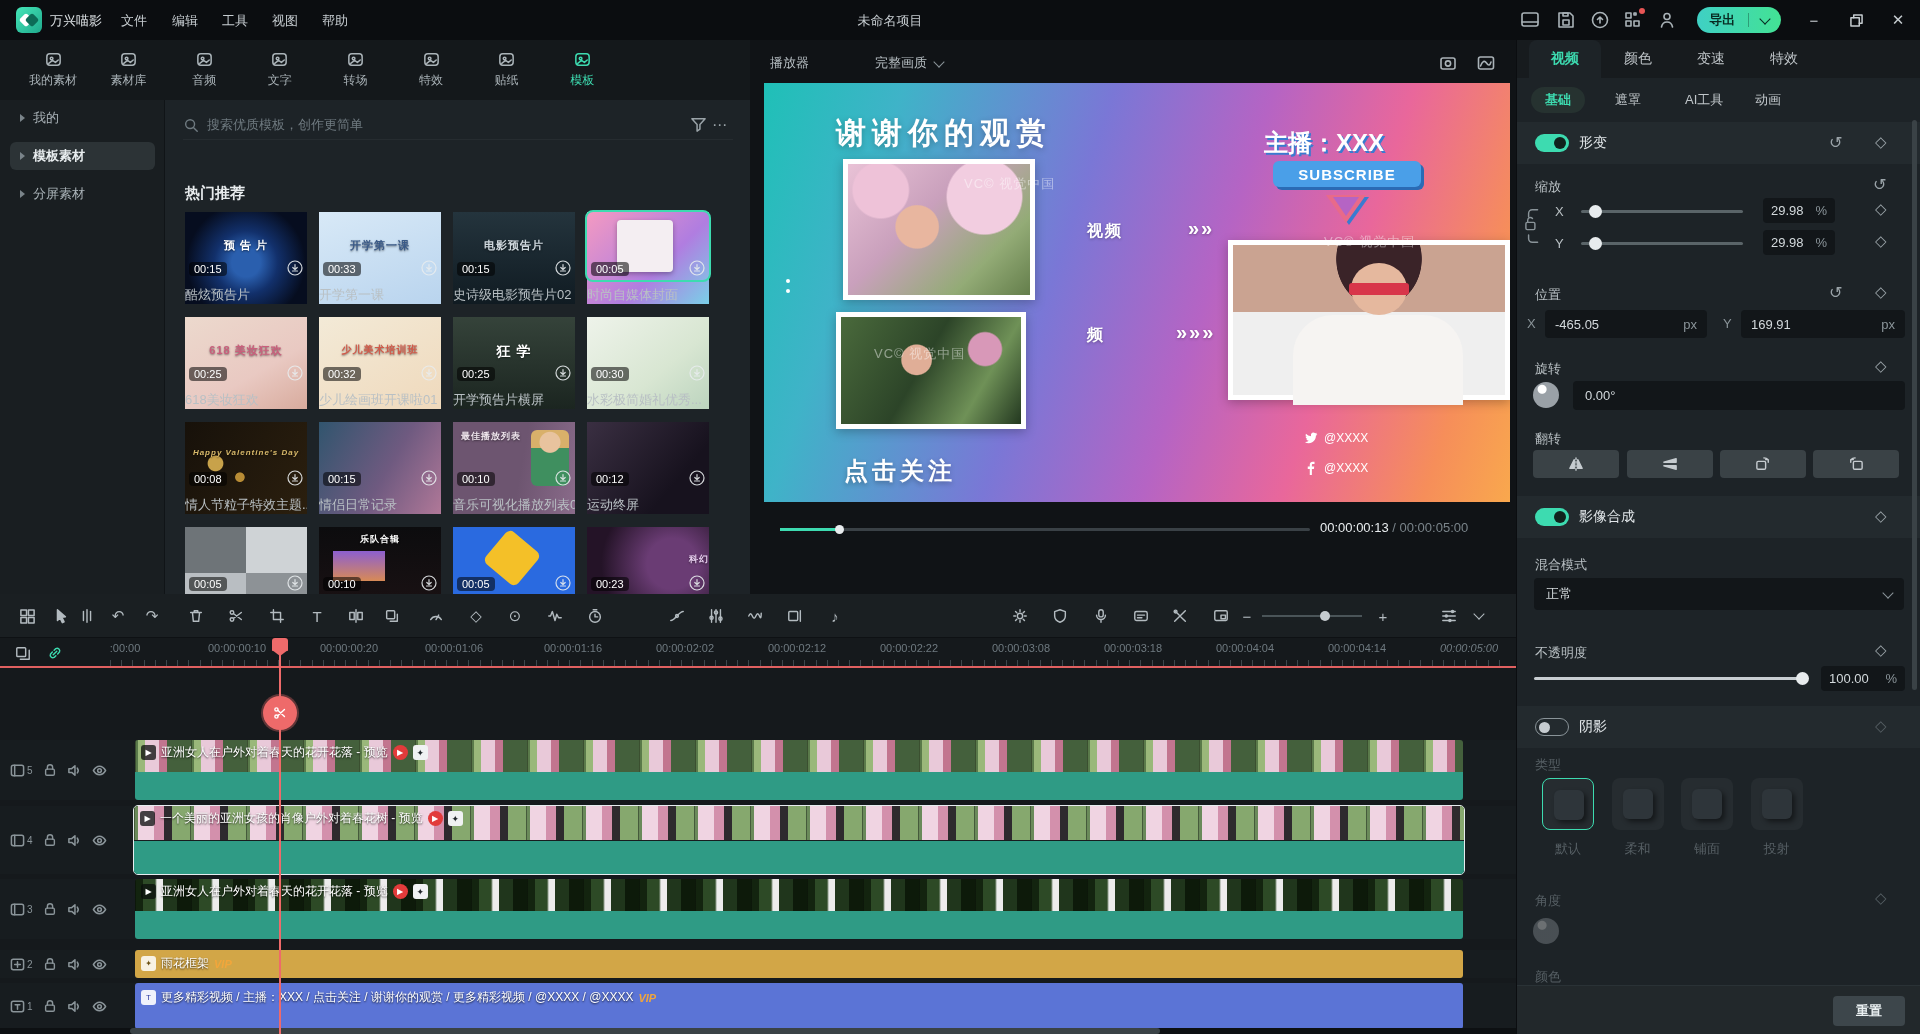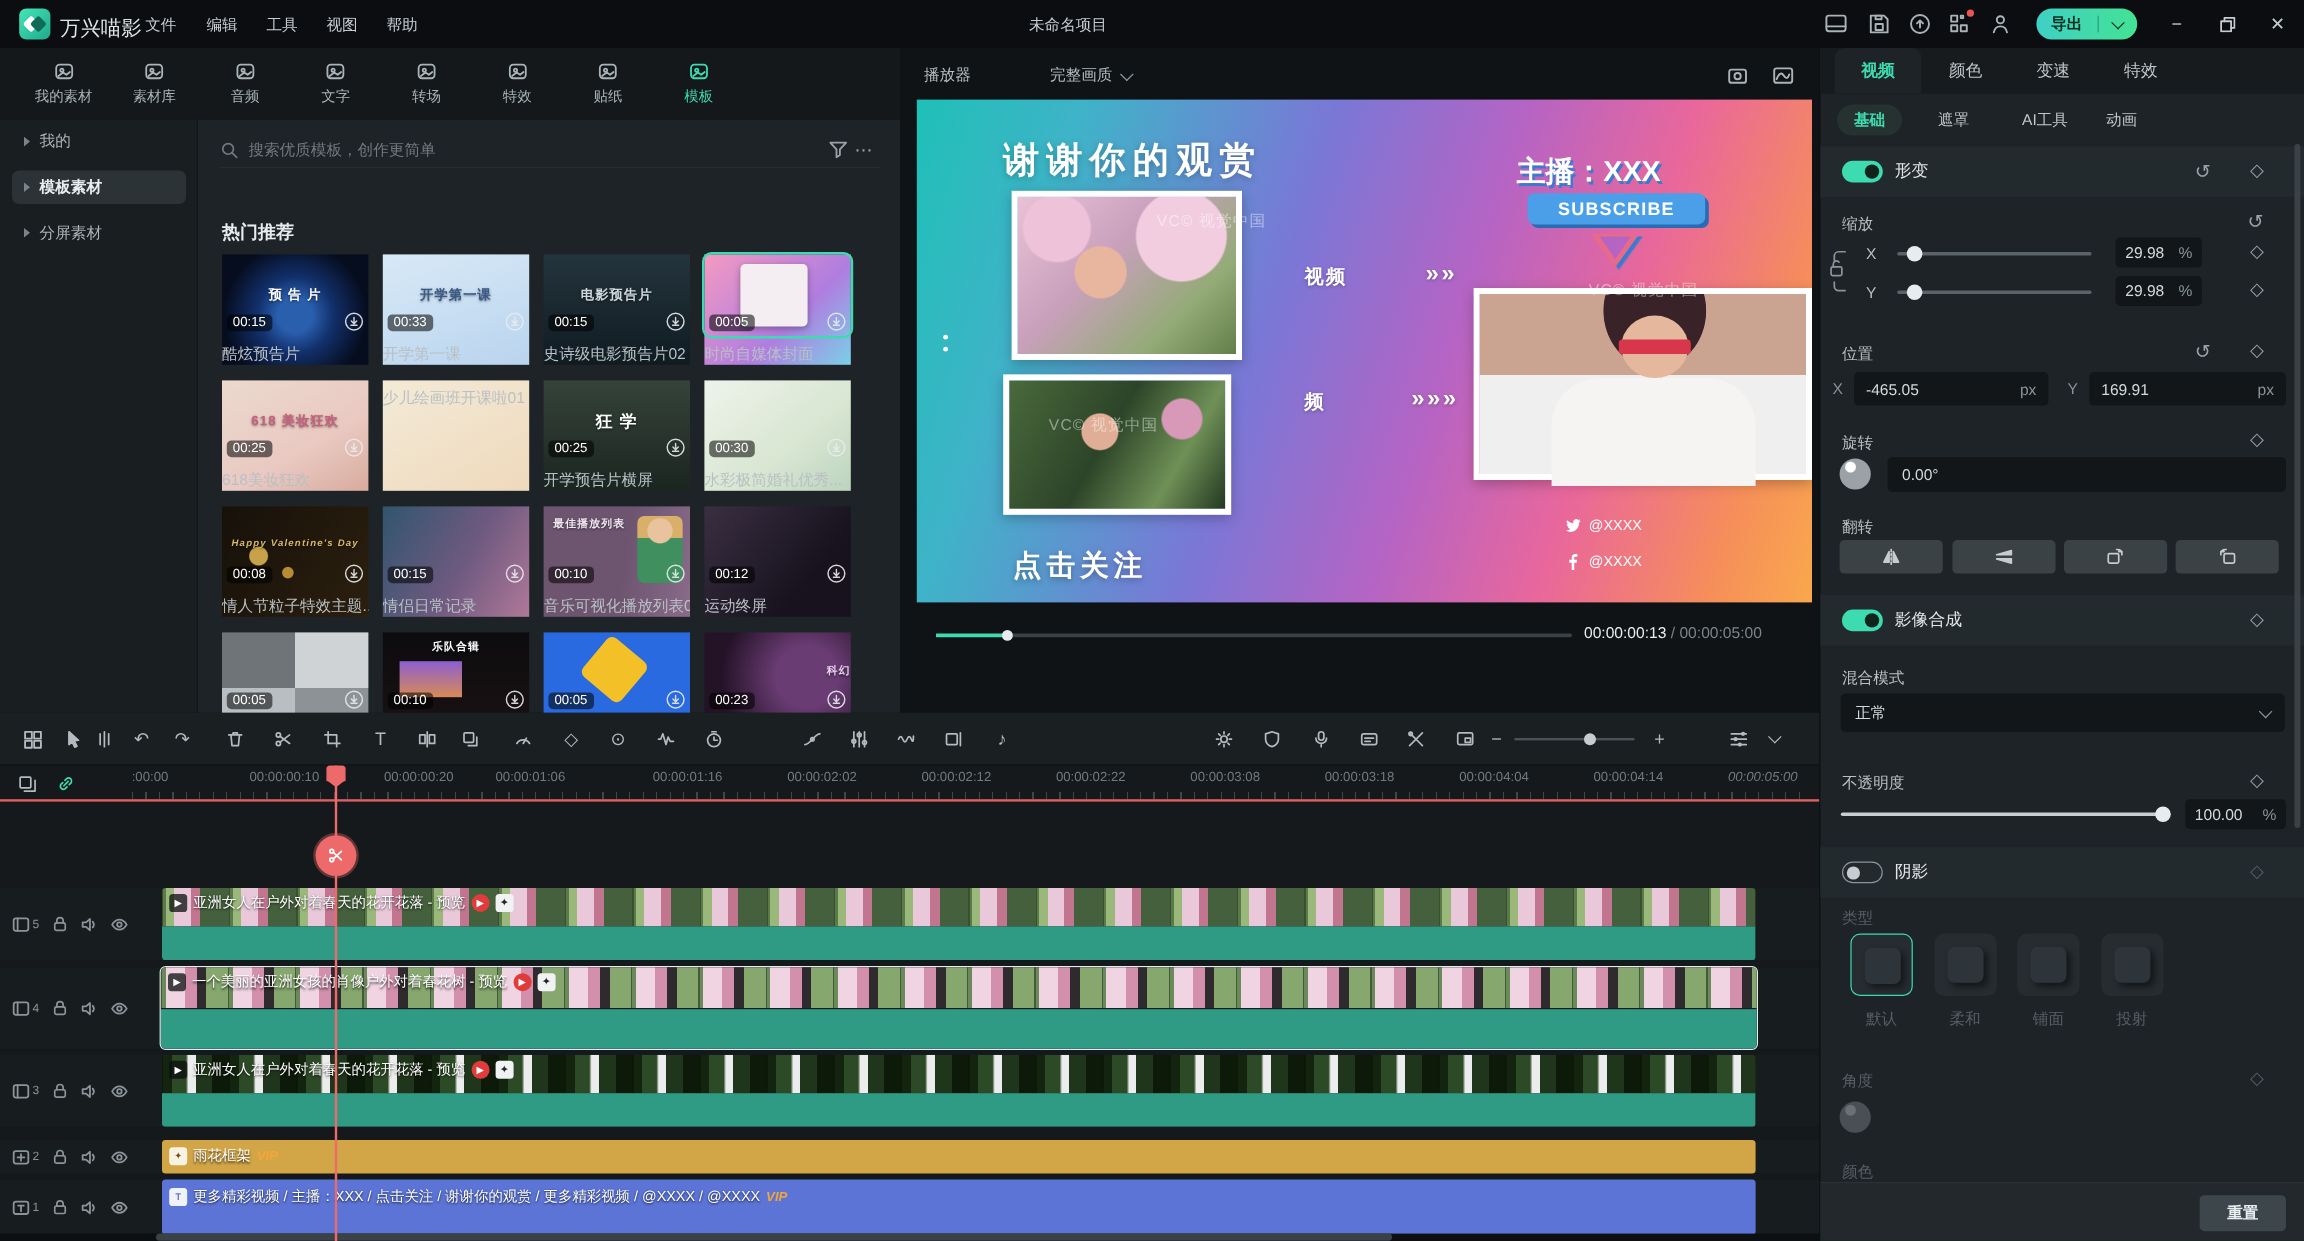--- a/index.html
+++ b/index.html
@@ -4,21 +4,21 @@
 <style>
 :root{--accent:#3ddbb0;--playhead:#ee6a6a;--clip_video:#2f9b85;--clip_effect:#d2a647;--clip_text:#5b74d6;--vip:#f2a63b;}
 *{margin:0;padding:0;box-sizing:border-box;font-family:"Liberation Sans","DejaVu Sans",sans-serif;}
 html,body{width:1920px;height:1034px;background:#0e1114;overflow:hidden;color:#c6ccd0;}
 .ic{stroke:currentColor;fill:none;stroke-width:1.6;stroke-linecap:round;stroke-linejoin:round;display:block;}
 
 #header{position:absolute;left:0;top:0;width:1920px;height:40px;background:#0b0d10;}
 #logo{position:absolute;left:16px;top:7px;width:26px;height:26px;border-radius:6px;background:linear-gradient(135deg,#45e6b8,#1fa98c);}
 #logo i{position:absolute;width:10px;height:10px;background:#fff;left:5px;top:8px;transform:rotate(45deg);border-radius:2px;}
 #logo i+i{background:#0d6b57;left:11px;}
-#logo-text{position:absolute;left:50px;top:12px;font-size:17px;color:#dfe4e7;}
+#logo-text{position:absolute;left:50px;top:12px;font-size:13px;color:#dfe4e7;}
 .menu-item{position:absolute;top:12px;font-size:13px;color:#c6ccd0;cursor:default;}
 #proj-title{position:absolute;left:810px;top:12px;width:160px;text-align:center;font-size:13px;color:#c6ccd0;}
 .hdr-ic{position:absolute;top:10px;width:20px;height:20px;color:#aab3b8;}
 #export-btn{position:absolute;left:1697px;top:7px;width:84px;height:26px;border-radius:13px;background:linear-gradient(90deg,#3fd0c4,#43e294);color:#082b22;font-size:13px;font-weight:bold;display:flex;align-items:center;justify-content:space-evenly;}
 #export-btn .div{width:1px;height:14px;background:rgba(8,43,34,.35);}
 .chev{width:8px;height:8px;border-right:1.6px solid currentColor;border-bottom:1.6px solid currentColor;transform:rotate(45deg);display:inline-block;}
 .win-btn{position:absolute;top:8px;width:24px;height:24px;color:#c6ccd0;display:flex;align-items:center;justify-content:center;font-size:15px;}
 .dot-red{position:absolute;width:6px;height:6px;border-radius:3px;background:#e85555;}
 
 #media-panel{position:absolute;left:0;top:40px;width:750px;height:554px;background:#1d2327;border-right:1px solid #0b0d10;}
@@ -402,20 +402,31 @@
             <span class="dl">
               <svg class="ic" viewBox="0 0 16 16" width="16" height="16">
                 <circle cx="8" cy="8" r="7" stroke-width="1.2"></circle>
                 <path d="M8 4.5v5M5.8 7.5 8 9.7l2.2-2.2M5.5 11h5" stroke-width="1.2"></path>
               </svg>
             </span>
           </div>
           <div class="tpl-label">618美妆狂欢</div>
         </div>
         <div class="tpl-card t6">
+          <div class="thumb">
+            <span class="card"></span><span class="girl"></span><span class="stage"></span><span class="dia"></span>
+            <span class="tt">少儿美术培训班</span>
+            <span class="dur">00:32</span>
+            <span class="dl">
+              <svg class="ic" viewBox="0 0 16 16" width="16" height="16">
+                <circle cx="8" cy="8" r="7" stroke-width="1.2"></circle>
+                <path d="M8 4.5v5M5.8 7.5 8 9.7l2.2-2.2M5.5 11h5" stroke-width="1.2"></path>
+              </svg>
+            </span>
+          </div>
           <div class="tpl-label">少儿绘画班开课啦01</div>
         </div>
         <div class="tpl-card t7">
           <div class="thumb">
             <span class="card"></span><span class="girl"></span><span class="stage"></span><span class="dia"></span>
             <span class="tt">狂 学</span>
             <span class="dur">00:25</span>
             <span class="dl">
               <svg class="ic" viewBox="0 0 16 16" width="16" height="16">
                 <circle cx="8" cy="8" r="7" stroke-width="1.2"></circle>
@@ -977,21 +988,21 @@
         <svg class="ic" viewBox="0 0 18 18" width="16" height="16">
           <path d="M7 11 11 7M6 8 4 10a3 3 0 0 0 4 4l2-2M12 10l2-2a3 3 0 0 0-4-4L8 6"></path>
         </svg>
       </span>
   </div>
 
   <div id="ruler">
     <span class="rlabel" style="left: 15px;"><span>:00:00</span></span>
       <span class="rlabel" style="left: 127px;"><span>00:00:00:10</span></span>
       <span class="rlabel" style="left: 239px;"><span>00:00:00:20</span></span>
-      <span class="rlabel" style="left: 332px;"><span>00:00:01:06</span></span>
+      <span class="rlabel" style="left: 344px;"><span>00:00:01:06</span></span>
       <span class="rlabel" style="left: 463px;"><span>00:00:01:16</span></span>
       <span class="rlabel" style="left: 575px;"><span>00:00:02:02</span></span>
       <span class="rlabel" style="left: 687px;"><span>00:00:02:12</span></span>
       <span class="rlabel" style="left: 799px;"><span>00:00:02:22</span></span>
       <span class="rlabel" style="left: 911px;"><span>00:00:03:08</span></span>
       <span class="rlabel" style="left: 1023px;"><span>00:00:03:18</span></span>
       <span class="rlabel" style="left: 1135px;"><span>00:00:04:04</span></span>
       <span class="rlabel" style="left: 1247px;"><span>00:00:04:14</span></span>
       <span class="rlabel" style="left: 1359px; font-style: italic;"><span>00:00:05:00</span></span>
     <span class="ticks"></span>

